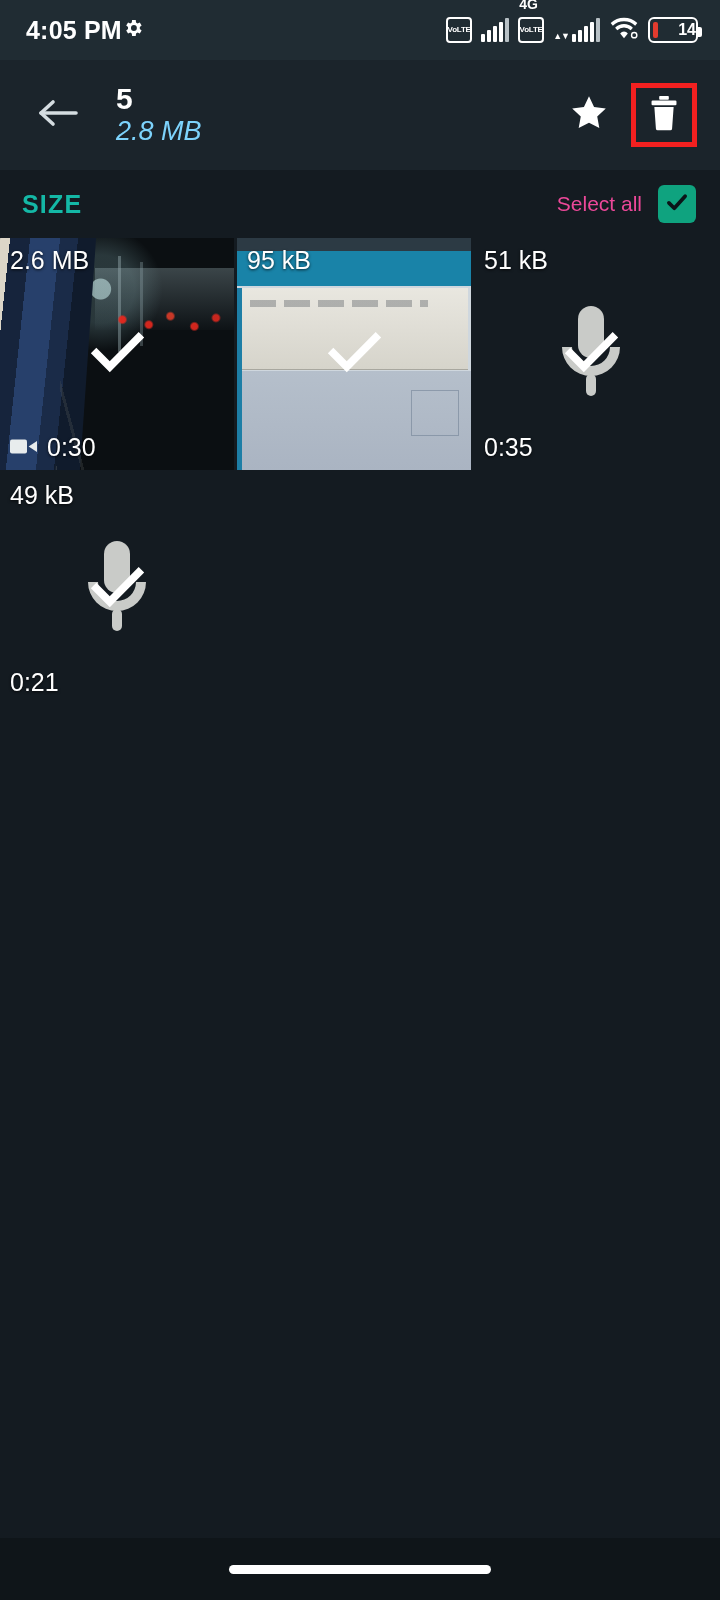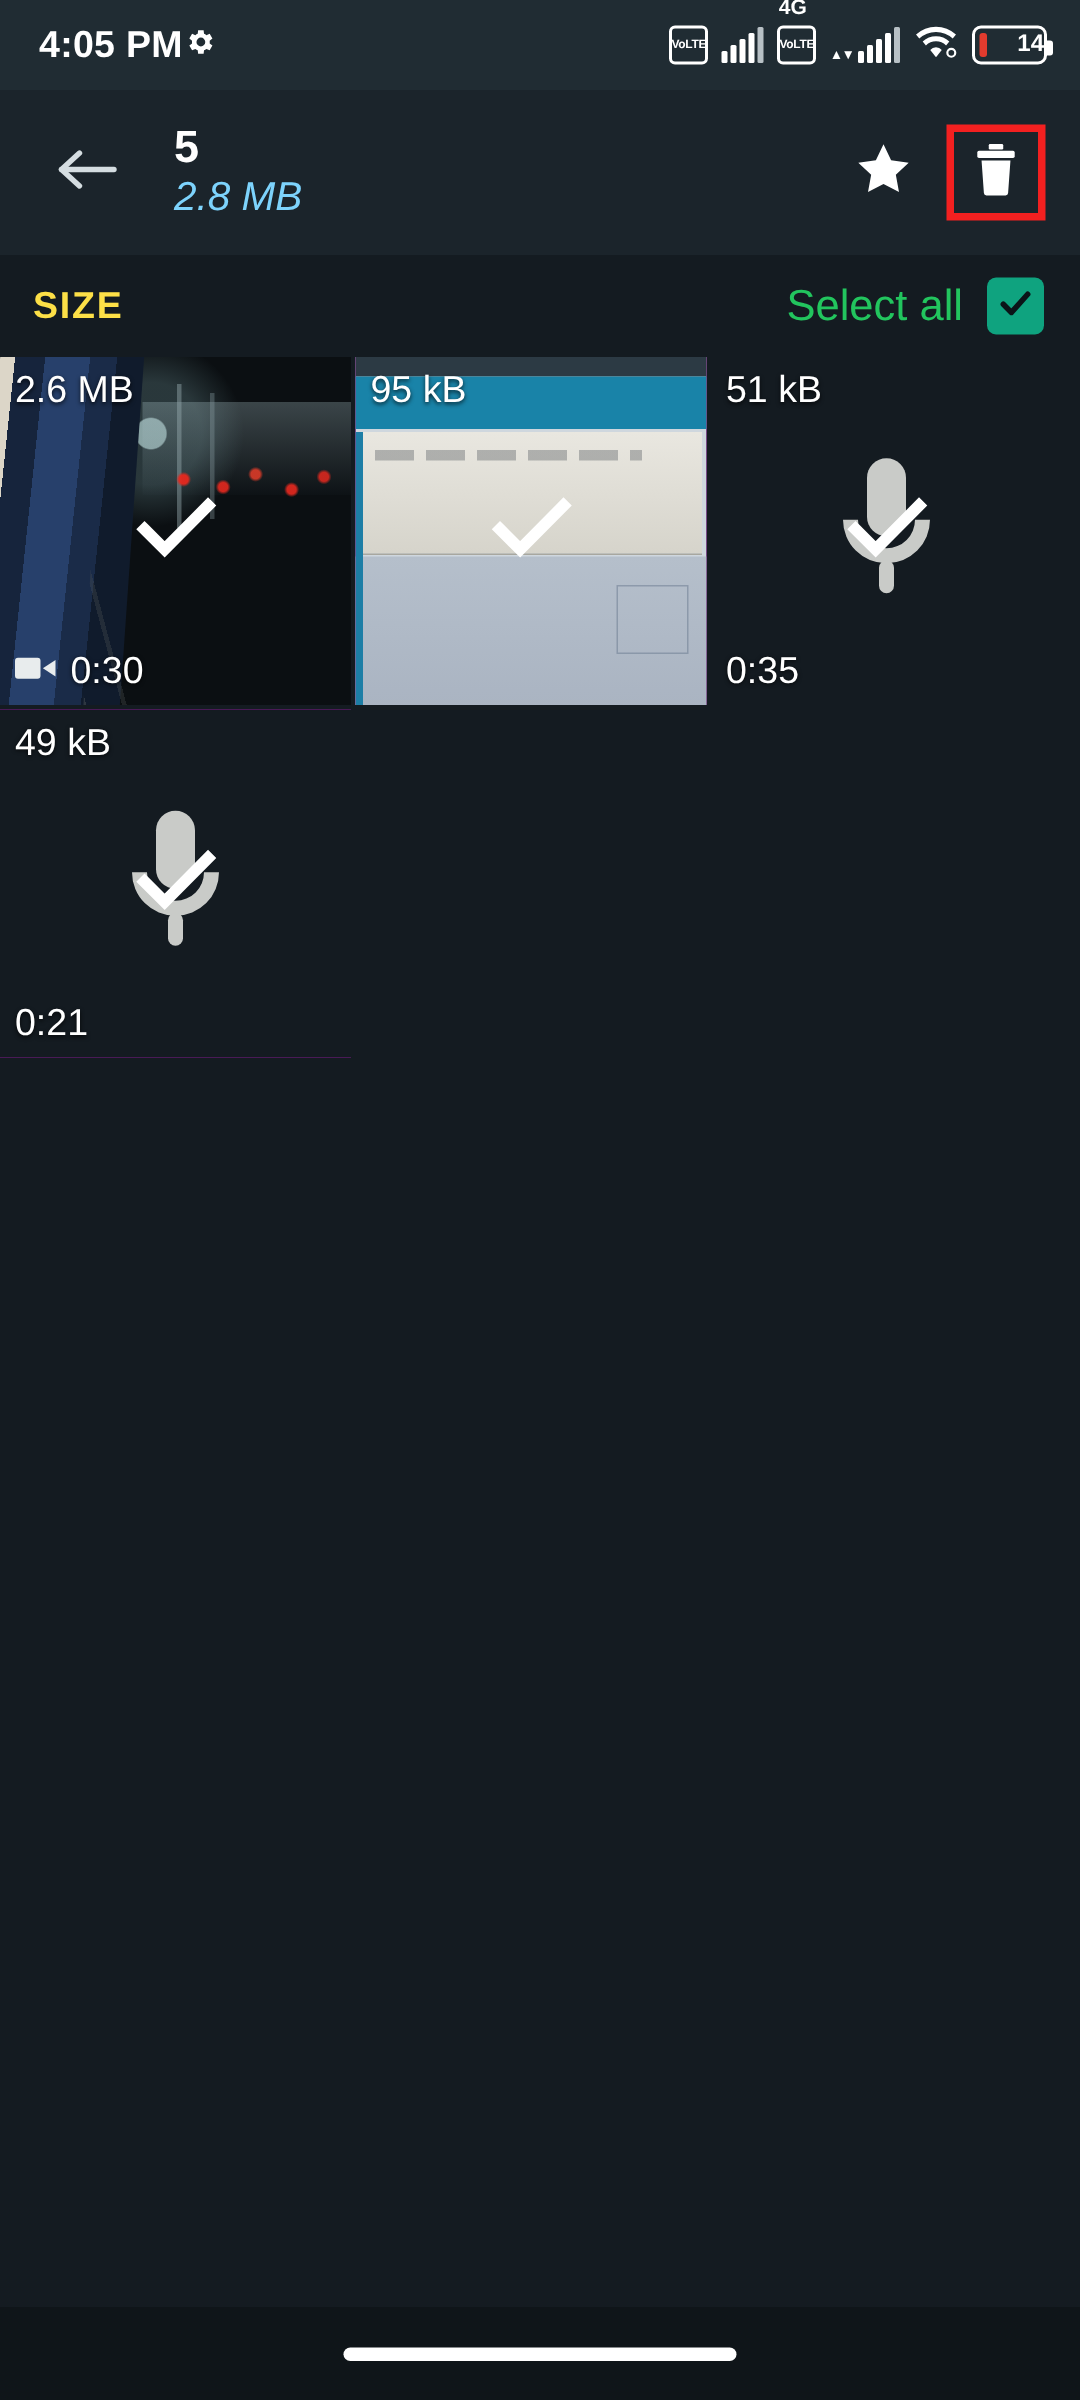--- a/index.html
+++ b/index.html
@@ -79,42 +79,42 @@
   }
 
   
   .section{
     height:68px; width:100%;
     display:flex; align-items:center;
     padding:0 24px 0 22px;
     background:#141b21;
   }
   .section-title{
-    font-size:25px; font-weight:700; color:#fde047;
+    font-size:25px; font-weight:700; color:#14b8a6;
     letter-spacing:1.2px;
   }
   .section-spacer{ flex:1; }
-  .select-all-label{ font-size:29px; color:#22c55e; margin-right:16px; }
+  .select-all-label{ font-size:21px; color:#ec4899; margin-right:16px; }
   .checkbox{
     width:38px; height:38px; border-radius:6px;
     background:#0fa37f; display:flex; align-items:center; justify-content:center;
   }
 
   
   .grid{
     display:grid;
     grid-template-columns:repeat(3,234px);
     gap:3px 3px;
     width:720px;
   }
   .tile{
     position:relative;
     width:234px; height:232px;
     overflow:hidden;
-    background:#a21caf;
+    background:#7f1d1d;
   }
   .tile .size{
     position:absolute; top:8px; left:10px;
     font-size:25px; color:#ffffff; z-index:4;
     text-shadow:0 1px 3px rgba(0,0,0,.75);
   }
   .tile .dur{
     position:absolute; bottom:8px; left:10px;
     font-size:25px; color:#ffffff; z-index:4;
     display:flex; align-items:center; gap:9px;

